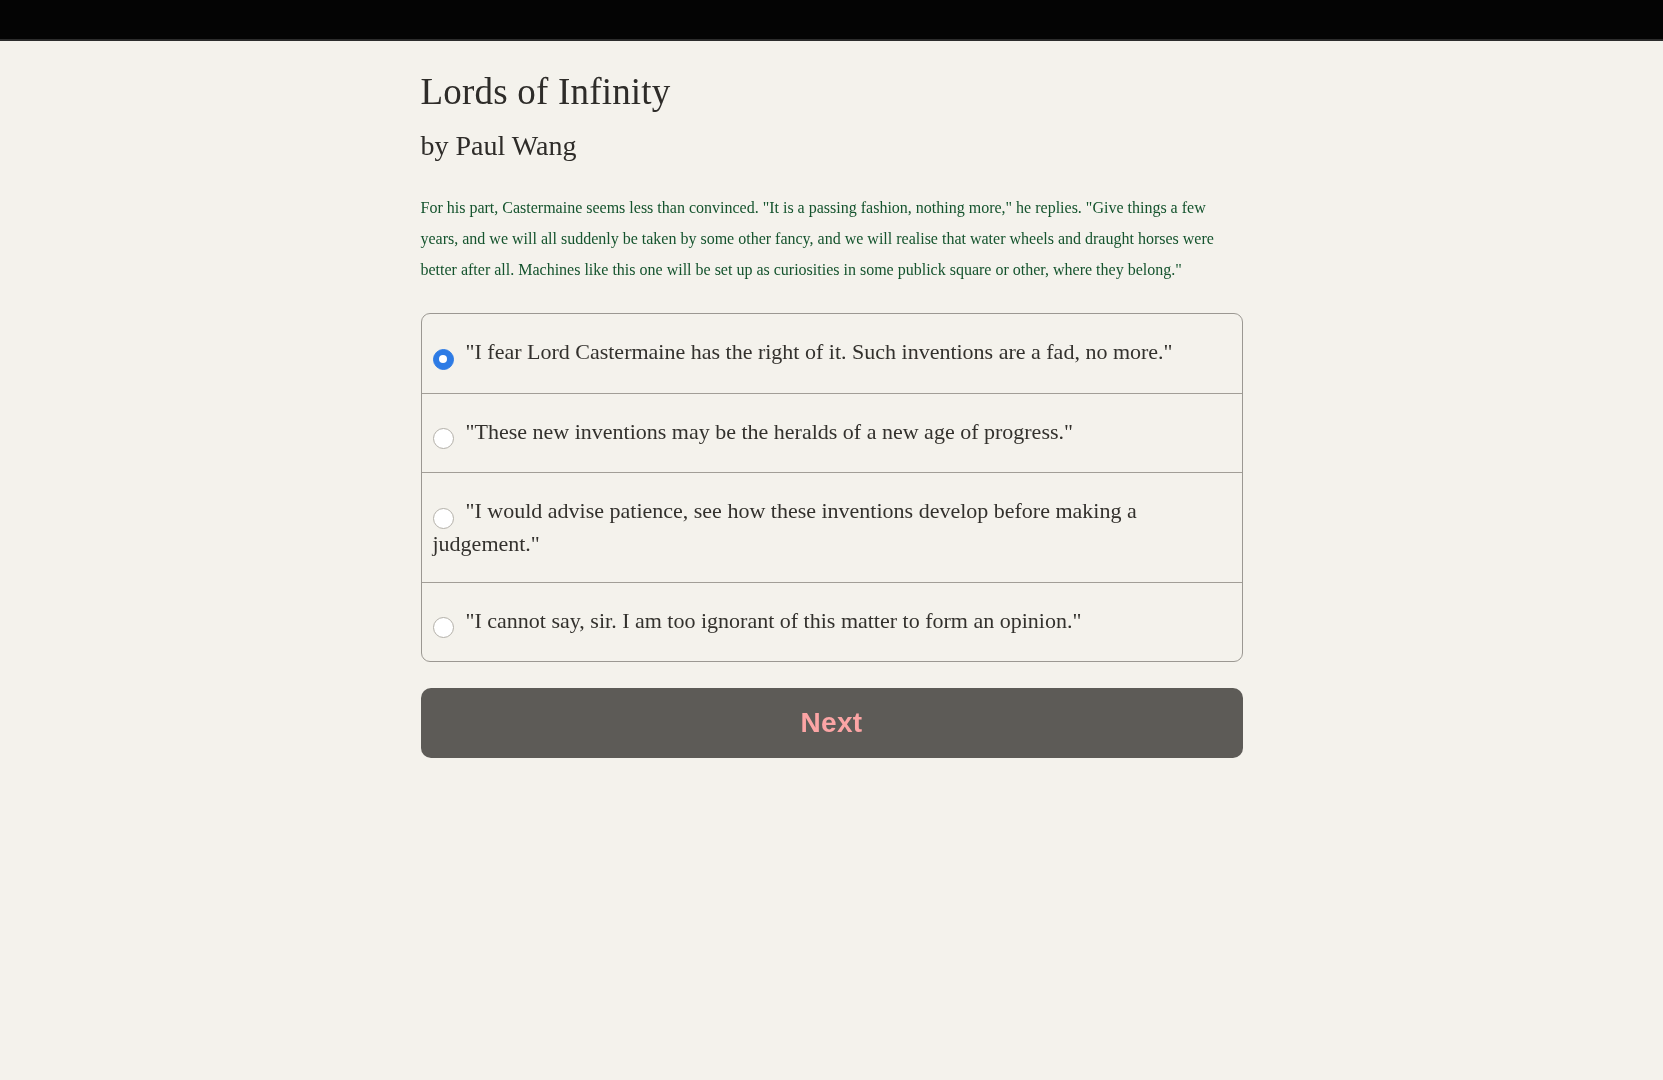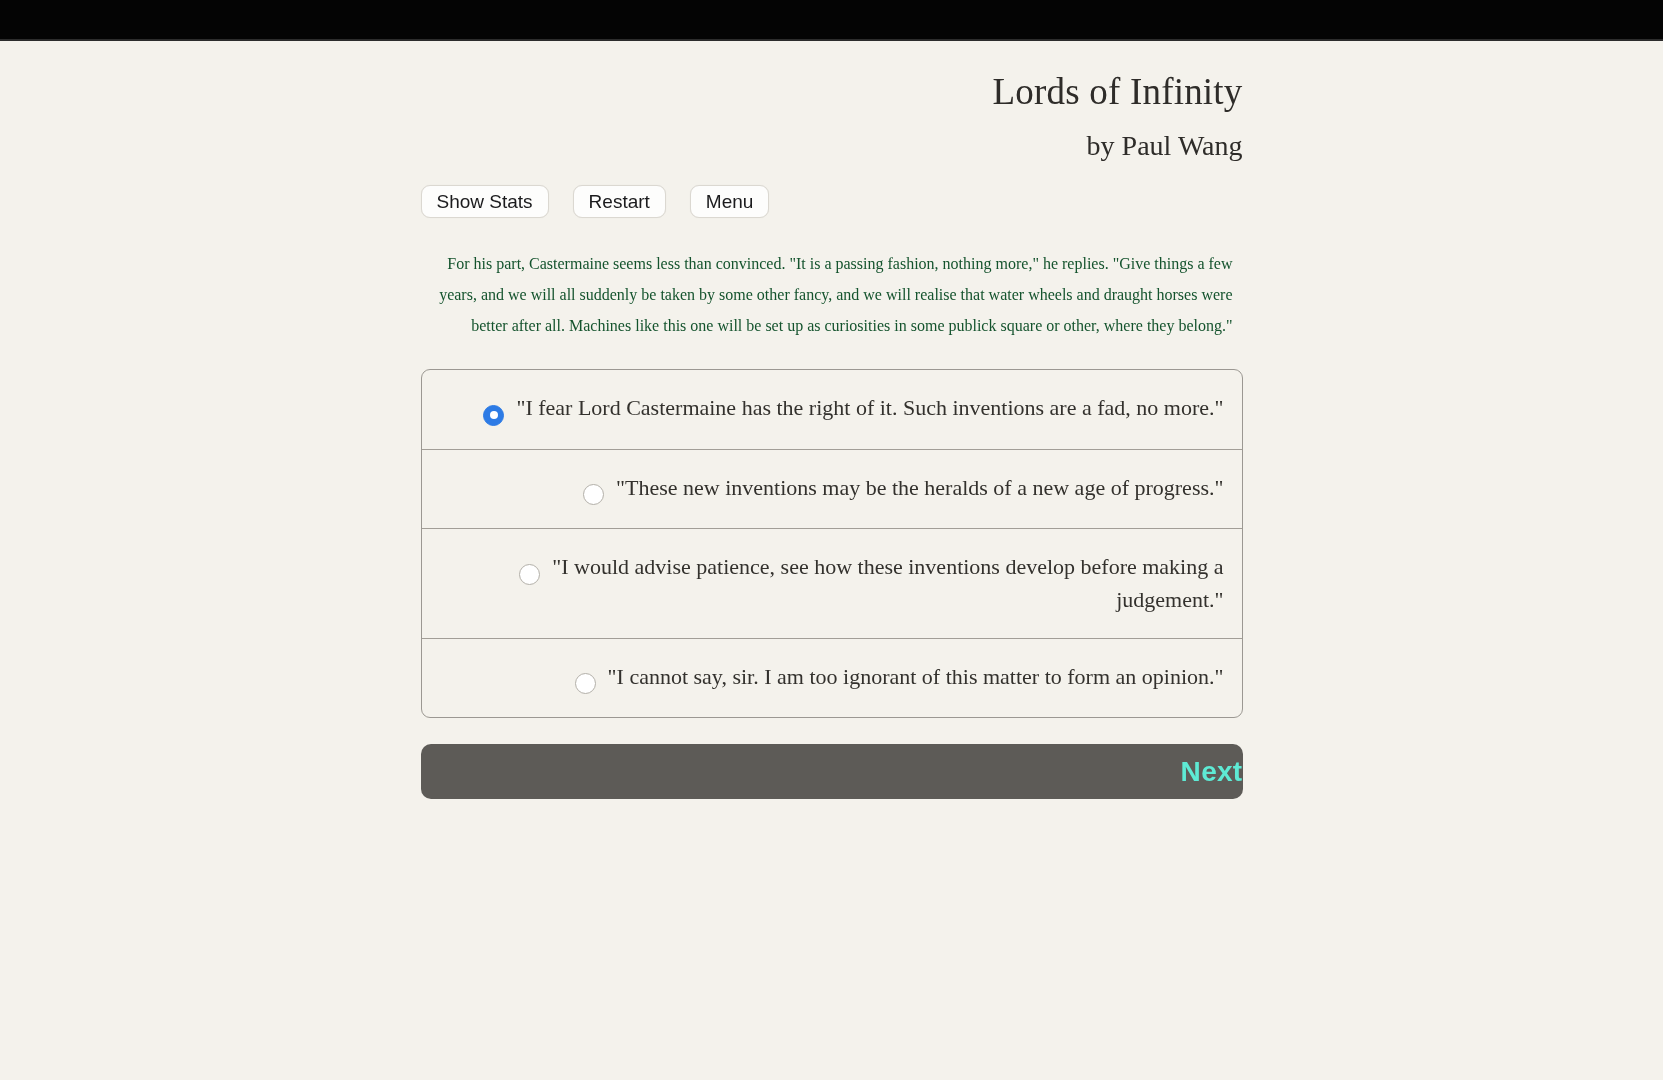--- a/index.html
+++ b/index.html
@@ -1,15 +1,15 @@
 <!DOCTYPE html>
 <html><head>
 <meta charset="utf-8">
 <style>
-  * { margin: 0; padding: 0; box-sizing: border-box; text-align: right; }
+  * { margin: 0; padding: 0; box-sizing: border-box; }
   html, body {
     width: 1663px; height: 1080px;
     background: #f4f2ec;
     font-family: "Liberation Serif", serif;
     overflow: hidden;
   }
   .top-bar {
     width: 100%; height: 41px;
     background: #040404;
     border-bottom: 2px solid #2c2c2c;
@@ -90,47 +90,42 @@
   .radio .dot {
     width: 8px; height: 8px;
     border-radius: 50%;
     background: transparent;
   }
   .radio.selected .dot { background: #ffffff; }
   .next-btn {
     display: block;
     width: 100%;
     margin-top: 26px;
-    height: 55px;
+    height: 70px;
     background: #5d5b57;
     border: none;
     border-radius: 10px;
-    color: #5eead4;
+    color: #fca5a5;
     font-family: "Liberation Sans", sans-serif;
     font-weight: bold;
     font-size: 28px;
     letter-spacing: 0.3px;
     cursor: pointer;
   }
 </style>
 </head>
 <body>
 
 <div class="top-bar"></div>
 
 <div class="container">
 
   <h1 class="title">Lords of Infinity</h1>
   <div class="byline">by Paul Wang</div>
 
-  <div class="toolbar">
-    <button class="tool-btn">Show Stats</button>
-    <button class="tool-btn">Restart</button>
-    <button class="tool-btn">Menu</button>
-  </div>
 
   <div class="story">
     <p>For his part, Castermaine seems less than convinced. "It is a passing fashion, nothing more," he replies. "Give things a few years, and we will all suddenly be taken by some other fancy, and we will realise that water wheels and draught horses were better after all. Machines like this one will be set up as curiosities in some publick square or other, where they belong."</p>
   </div>
 
   <div class="choice-box">
     <label class="option">
       <span class="radio selected">
           <span class="dot"></span>
         </span><span>"I fear Lord Castermaine has the right of it. Such inventions are a fad, no more."</span>

